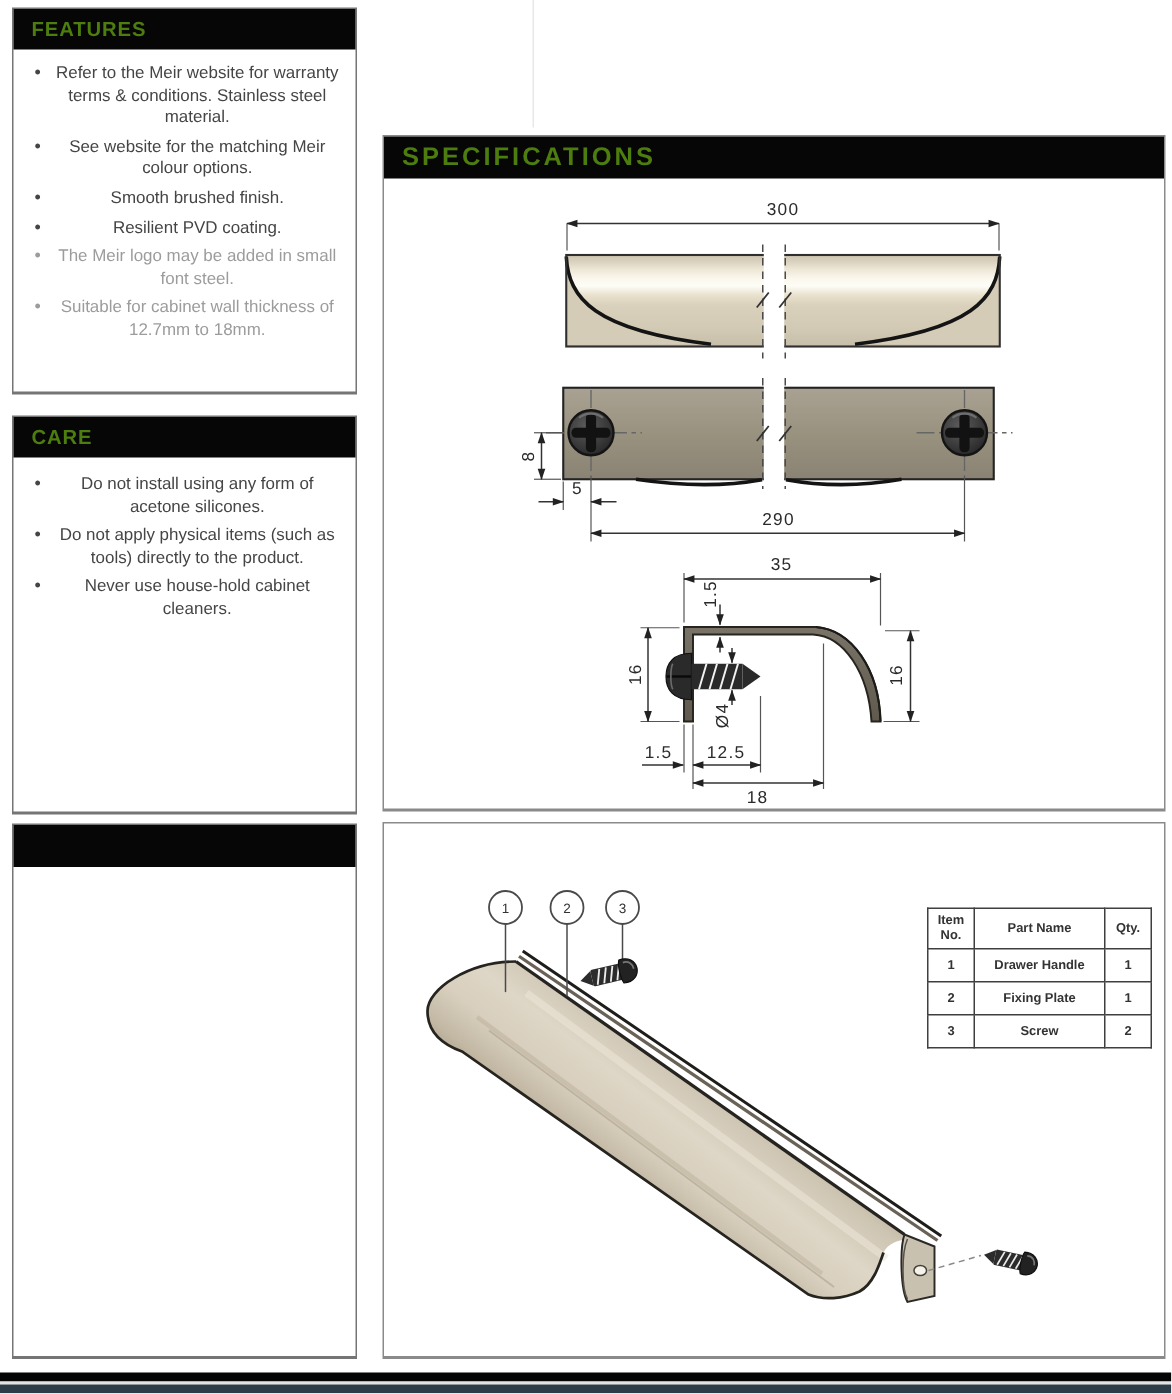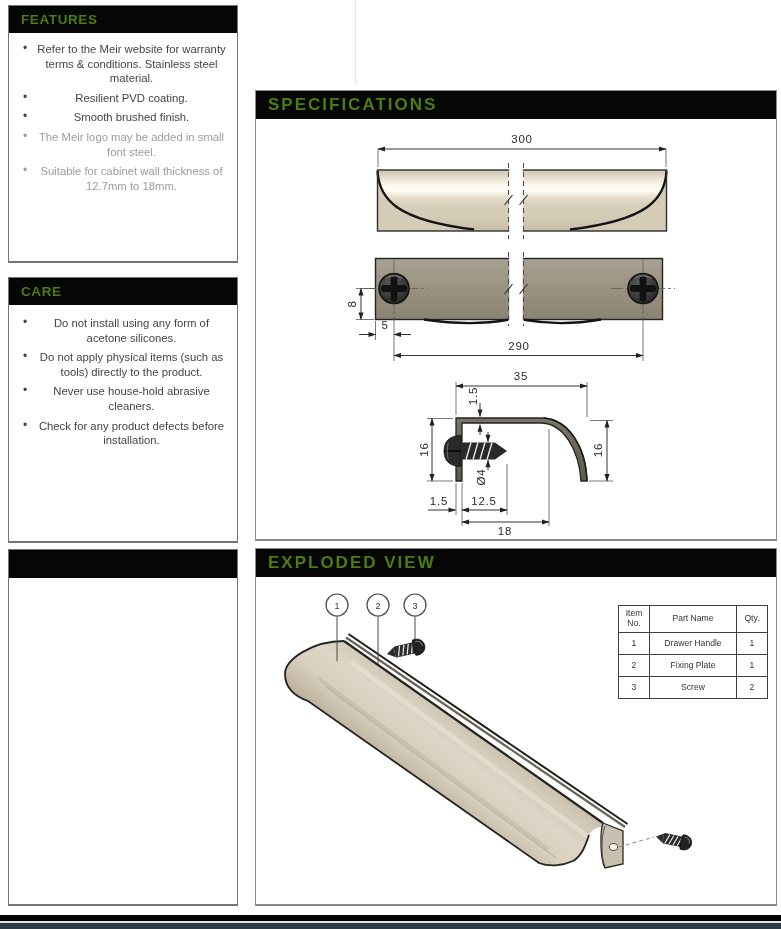--- a/index.html
+++ b/index.html
@@ -12,21 +12,21 @@
   .hdr.right{height:28px;font-size:17px;letter-spacing:2px;}
   ul.blist{list-style:none;margin:0;padding:9px 10px 0 13px;text-align:center;}
   ul.blist li{position:relative;padding-left:14px;margin-bottom:5px;
               font-size:11.3px;line-height:14.6px;color:#454545;}
   ul.blist li::before{content:"\2022";position:absolute;left:1px;top:-1px;font-size:12px;color:inherit;}
   ul.blist li.muted{color:#9c9c9c;}
   svg text{font-family:"Liberation Sans","DejaVu Sans",sans-serif;}
   .dimtxt{font-size:11.5px;fill:#2a2a2a;letter-spacing:0.8px;}
   .balloontxt{font-size:9px;fill:#333;}
   #parts-table{position:absolute;left:362px;top:56px;border-collapse:collapse;background:#fff;}
-  #parts-table th,#parts-table td{border:1px solid #3f3f3f;font-weight:normal;color:#333;
+  #parts-table th,#parts-table td{border:1px solid #3f3f3f;font-weight:bold;color:#333;
       font-size:8.6px;line-height:1.15;text-align:center;padding:1px 2px;}
   #parts-table th{height:24px;}
   #parts-table td{height:19px;}
   .col-item{width:26px;}  .col-part{width:82px;}  .col-qty{width:26px;}
   #top-fold-line{position:absolute;left:355px;top:0;width:1px;height:85px;background:#e8e8e8;}
   .footer-black{position:absolute;left:0;top:915px;width:781px;height:6px;background:#050505;}
   .footer-gap{position:absolute;left:0;top:921px;width:781px;height:1.5px;background:#e2e2e2;}
   .footer-navy{position:absolute;left:0;top:922.5px;width:781px;height:6.5px;}
 </style>
 </head>
@@ -35,36 +35,36 @@
 <div id="page">
 
   <div id="top-fold-line"></div>
 
   <div class="box" style="left:8px;top:5px;width:228px;height:255px;">
     <div class="hdr left">
       <span>FEATURES</span>
     </div>
     <ul class="blist">
       <li>Refer to the Meir website for warranty terms &amp; conditions. Stainless steel material.</li>
+      <li>See website for the matching Meir colour options.</li>
+      <li>Smooth brushed finish.</li>
       <li>Resilient PVD coating.</li>
-      <li>Smooth brushed finish.</li>
       <li class="muted">The Meir logo may be added in small font steel.</li>
       <li class="muted">Suitable for cabinet wall thickness of 12.7mm to 18mm.</li>
     </ul>
   </div>
 
   <div class="box" style="left:8px;top:277px;width:228px;height:263px;">
     <div class="hdr left">
       <span>CARE</span>
     </div>
     <ul class="blist" style="padding-top:11px;">
       <li>Do not install using any form of acetone silicones.</li>
       <li>Do not apply physical items (such as tools) directly to the product.</li>
-      <li>Never use house-hold abrasive cleaners.</li>
-      <li>Check for any product defects before installation.</li>
+      <li>Never use house-hold cabinet cleaners.</li>
     </ul>
   </div>
 
   <div class="box" style="left:8px;top:549px;width:228px;height:354px;">
     <div class="hdr left" style="height:28px;"></div>
   </div>
 
   <div class="box" style="left:255px;top:90px;width:520px;height:448px;border-color:#8a8a8a;">
     <div class="hdr right">
       <span>SPECIFICATIONS</span>
@@ -219,23 +219,20 @@
           <line x1="334" y1="301.5" x2="357" y2="301.5" stroke="#555" stroke-width="0.8"></line>
           <line x1="333" y1="362" x2="357" y2="362" stroke="#555" stroke-width="0.8"></line>
           <line x1="351" y1="301.5" x2="351" y2="362" stroke="#333" stroke-width="1" marker-start="url(#ae)" marker-end="url(#ae)"></line>
           <text class="dimtxt" transform="rotate(-90 341.5 331)" x="341.5" y="335" text-anchor="middle">16</text>
         </g>
       </g>
     </svg>
   </div>
 
   <div class="box" style="left:255px;top:548px;width:520px;height:355px;border-color:#8a8a8a;">
-    <div class="hdr right">
-      <span>EXPLODED VIEW</span>
-    </div>
 
     <svg width="518" height="326" viewBox="0 0 518 326" style="position:absolute;left:0;top:28px;">
       <defs>
         <linearGradient id="gradHandle" gradientUnits="userSpaceOnUse" x1="115" y1="45" x2="42" y2="138">
           <stop offset="0" stop-color="#b3a995"></stop>
             <stop offset="0.18" stop-color="#cdc4b2"></stop>
           <stop offset="0.42" stop-color="#ded6c6"></stop>
             <stop offset="0.62" stop-color="#d8cfbe"></stop>
           <stop offset="0.82" stop-color="#c2b8a4"></stop>
             <stop offset="1" stop-color="#a1967e"></stop>

